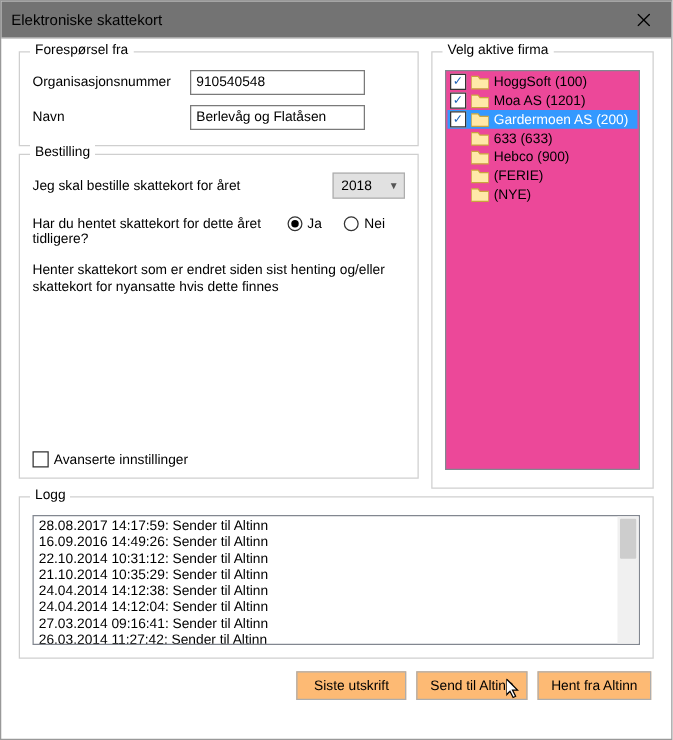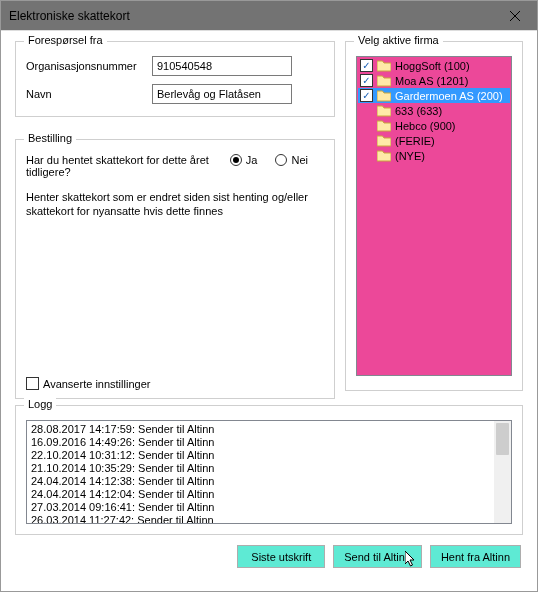--- a/index.html
+++ b/index.html
@@ -35,21 +35,21 @@
     font-size: 11px;
     cursor: pointer;
   }
 
   .content {
     padding: 10px 14px;
     position: relative;
   }
 
   .top-row { display: flex; gap: 10px; }
-  .left-col { width: 320px; display: flex; flex-direction: column; gap: 22px; }
+  .left-col { width: 320px; display: flex; flex-direction: column; gap: 6px; }
   .right-col { flex: 1; }
 
   
   .group {
     border: 1px solid #cfcfcf;
     position: relative;
     padding: 14px 10px 10px 10px;
   }
   .group .legend {
     position: absolute;
@@ -247,21 +247,21 @@
     display: flex;
     justify-content: flex-end;
     gap: 8px;
     margin-top: 10px;
     padding-right: 2px;
   }
   .btn {
     min-width: 88px;
     height: 23px;
     border: 1px solid #adadad;
-    background: #5eead4;
+    background: #fdba74;
     font-family: inherit;
     font-size: 11px;
     padding: 4px 10px;
     display: flex;
     align-items: center;
     justify-content: center;
     cursor: pointer;
     position: relative;
   }
   .btn.primary { }
@@ -296,20 +296,27 @@
           <input class="text-input" value="910540548" style="">
         </div>
         <div class="form-row" style="margin-bottom:2px;">
           <label>Navn</label>
           <input class="text-input" value="Berlevåg og Flatåsen" style="">
         </div>
       </div>
 
       <div class="group bestilling-group">
         <span class="legend">Bestilling</span>
+        <div class="bestilling-row1">
+          <span>Jeg skal bestille skattekort for året</span>
+          <div class="year-select">
+            <span>2018</span>
+            <span class="chev">▼</span>
+          </div>
+        </div>
 
         <div class="radio-row">
           <span class="q">Har du hentet skattekort for dette året tidligere?</span>
           <div class="radio-opts">
             <div class="radio selected">
               <span class="dot"></span>
               <span>Ja</span>
             </div>
             <div class="radio">
               <span class="dot"></span>

